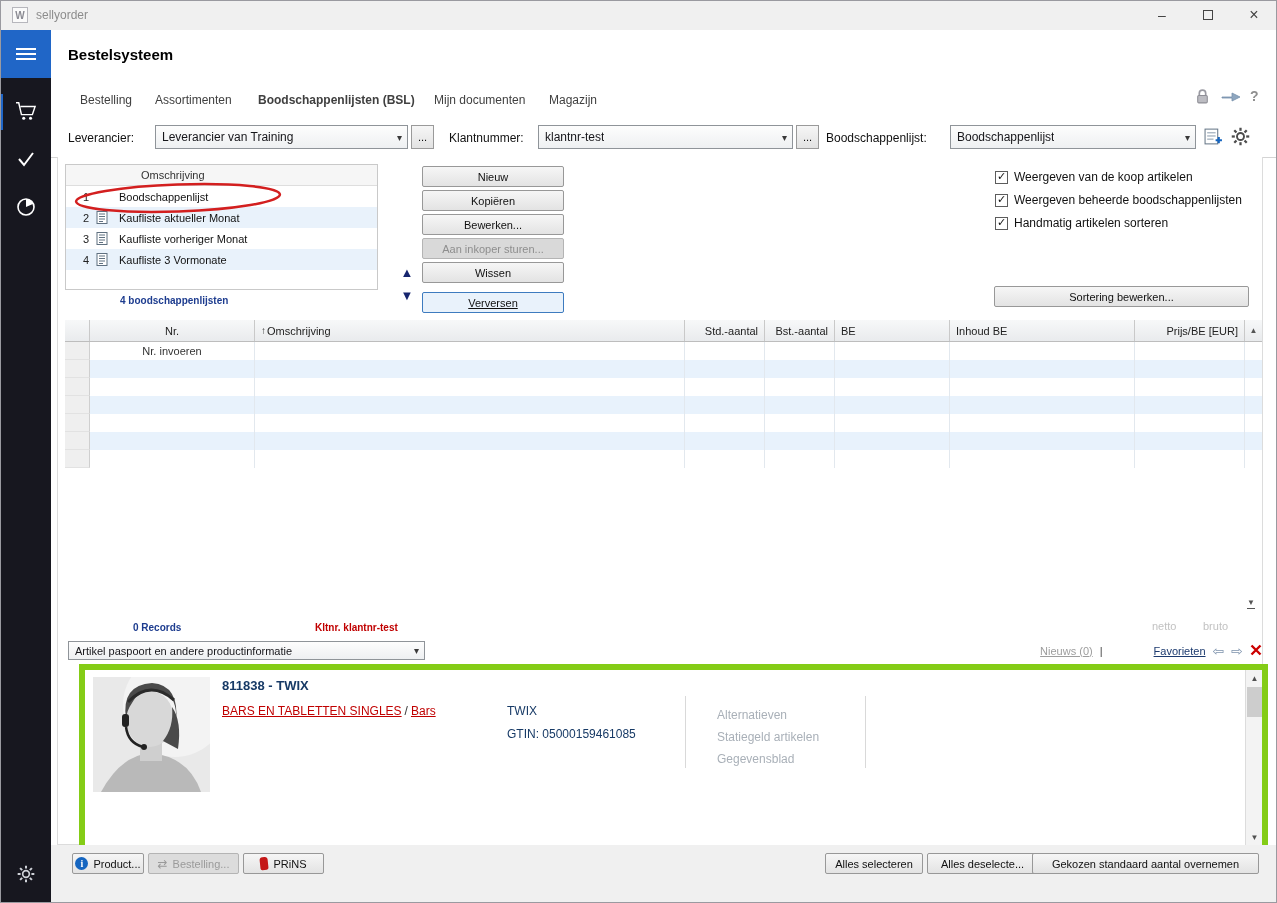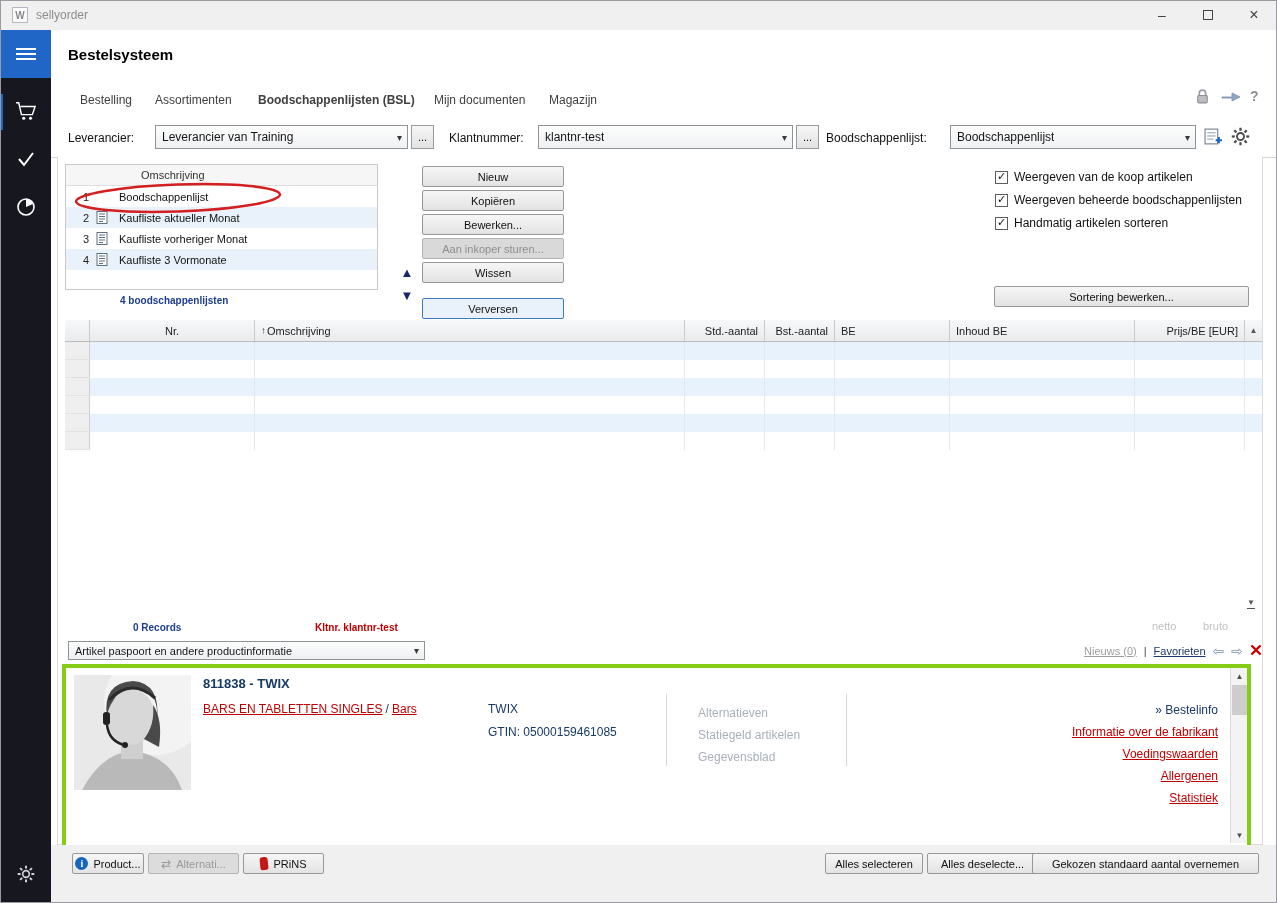--- a/index.html
+++ b/index.html
@@ -96,25 +96,25 @@
   
   .rec-label { left:133px; top:622px; font-size:10px; font-weight:bold; color:#1d3c8f; }
   .kltnr-label { left:315px; top:622px; font-size:10px; font-weight:bold; color:#c00000; }
   .nb { top:620px; font-size:11px; color:#c2c2c2; }
 
   
   .info-combo { left:68px; top:641px; width:357px; height:19px; font-size:11px; }
   .info-links { left:1040px; top:641px; width:222px; height:19px; display:flex; align-items:center; justify-content:flex-end; gap:7px; font-size:11px; }
   .nieuws { color:#9d9d9d; text-decoration:underline; }
   .sep { color:#444; }
-  .fav { color:#1c3a6e; text-decoration:underline; }
+  .fav { color:#1c3a6e; text-decoration:underline;margin-left:44px; }
   .nav-arrow { color:#7e93ad; font-size:14px; }
 
   
-  .ppanel { left:62px; top:664px; width:1189px; height:230px; border:4px solid #84cc16; background:#fff; }
+  .ppanel { left:79px; top:664px; width:1189px; height:230px; border:6px solid #84cc16; background:#fff; }
   .pscroll { position:absolute; right:0; top:0; width:17px; height:175px; background:#f3f3f3; border-left:1px solid #dcdcdc; }
   .pscroll .sbtn { width:17px; height:16px; display:flex; align-items:center; justify-content:center; font-size:8px; color:#505050; }
   .pscroll .sthumb { position:absolute; left:1px; top:17px; width:15px; height:30px; background:#cdcdcd; }
   .pscroll .sbtn.bottom { position:absolute; bottom:0; }
   .pphoto { position:absolute; left:8px; top:7px; width:117px; height:115px; }
   .ptitle { position:absolute; left:137px; top:8px; font-size:13px; font-weight:bold; color:#173a66; }
   .pcat { position:absolute; left:137px; top:34px; font-size:12px; }
   .pname { position:absolute; left:422px; top:34px; font-size:12px; color:#173a66; }
   .pgtin { position:absolute; left:422px; top:57px; font-size:12px; color:#173a66; }
   .vline { position:absolute; top:26px; width:1px; height:72px; background:#d9d9d9; }
@@ -324,21 +324,21 @@
 <div class="abs count-label">4 boodschappenlijsten</div>
 
 <div class="abs reorder" style="left:398px;top:264px;">▲</div>
 <div class="abs reorder" style="left:398px;top:287px;">▼</div>
 
 <div class="abs abtn" style="top:166px;">Nieuw</div>
 <div class="abs abtn" style="top:190px;">Kopiëren</div>
 <div class="abs abtn" style="top:214px;">Bewerken...</div>
 <div class="abs abtn disabled" style="top:238px;">Aan inkoper sturen...</div>
 <div class="abs abtn" style="top:262px;">Wissen</div>
-<div class="abs abtn focused" style="top:298px;">Verversen</div>
+<div class="abs abtn focused" style="top:292px;text-decoration:underline;">Verversen</div>
 
 <div class="abs cbrow" style="top:169px;">
   <span class="cb-box">
       <span class="cb-check">✓</span>
     </span>
   <span class="cb-label">Weergeven van de koop artikelen</span>
 </div>
 <div class="abs cbrow" style="top:192px;">
   <span class="cb-box">
       <span class="cb-check">✓</span>
@@ -374,20 +374,30 @@
       </div>
     <div class="th c6">
         <span>Inhoud BE</span>
       </div>
     <div class="th c7 r">
         <span>Prijs/BE [EUR]</span>
       </div>
     <div class="th c8">
         <span class="scrgl">▲</span>
       </div>
+  </div>
+  <div class="tr">
+    <div class="td c0"></div>
+    <div class="td c1 center">Nr. invoeren</div>
+    <div class="td c2"></div>
+      <div class="td c3"></div>
+      <div class="td c4"></div>
+      <div class="td c5"></div>
+      <div class="td c6"></div>
+      <div class="td c7"></div>
   </div>
   <div class="tr alt">
       <div class="td c0"></div>
       <div class="td c1"></div>
       <div class="td c2"></div>
       <div class="td c3"></div>
       <div class="td c4"></div>
       <div class="td c5"></div>
       <div class="td c6"></div>
       <div class="td c7"></div>
@@ -489,42 +499,35 @@
   </div>
   <div class="pname">TWIX</div>
   <div class="pgtin">GTIN: 05000159461085</div>
   <div class="vline" style="left:600px;"></div>
   <div class="pmuted">
     <div>Alternatieven</div>
     <div>Statiegeld artikelen</div>
     <div>Gegevensblad</div>
   </div>
   <div class="vline" style="left:780px;"></div>
-  <div class="plinks">
-    <div class="link-navy">» Bestelinfo</div>
-    <div class="link-red">Informatie over de fabrikant</div>
-    <div class="link-red">Voedingswaarden</div>
-    <div class="link-red">Allergenen</div>
-    <div class="link-red">Statistiek</div>
-  </div>
   <div class="pscroll">
     <div class="sbtn">▲</div>
     <div class="sthumb"></div>
     <div class="sbtn bottom">▼</div>
   </div>
 </div>
 
 <div class="abs bottom-strip"></div>
 <div class="abs fbtn" style="left:72px;width:72px;">
   <span class="info-i">i</span>
   <span>Product...</span>
 </div>
 <div class="abs fbtn disabled" style="left:148px;width:91px;">
   <span class="swap-ico">⇄</span>
-  <span>Alternati...</span>
+  <span>Bestelling...</span>
 </div>
 <div class="abs fbtn" style="left:243px;width:81px;">
   <span class="prins-ico"></span>
   <span>PRiNS</span>
 </div>
 <div class="abs fbtn" style="left:825px;width:98px;">Alles selecteren</div>
 <div class="abs fbtn" style="left:927px;width:111px;">Alles deselecte...</div>
 <div class="abs fbtn" style="left:1032px;width:227px;">Gekozen standaard aantal overnemen</div>
 
 <svg class="abs annotation" style="left:70px;top:178px;" width="216" height="40">

